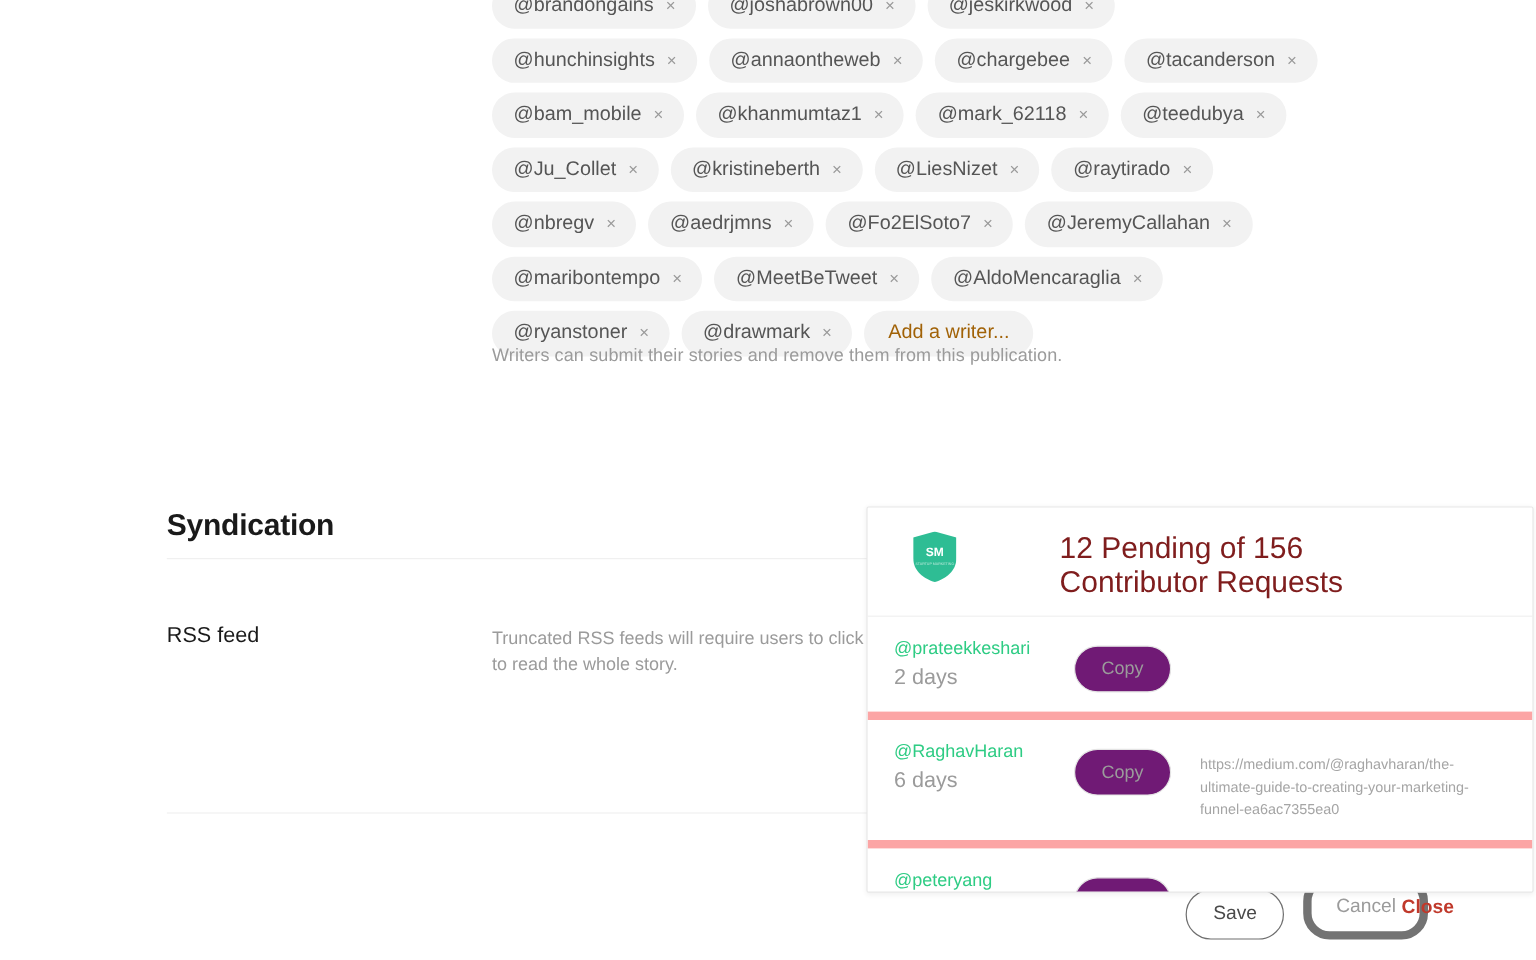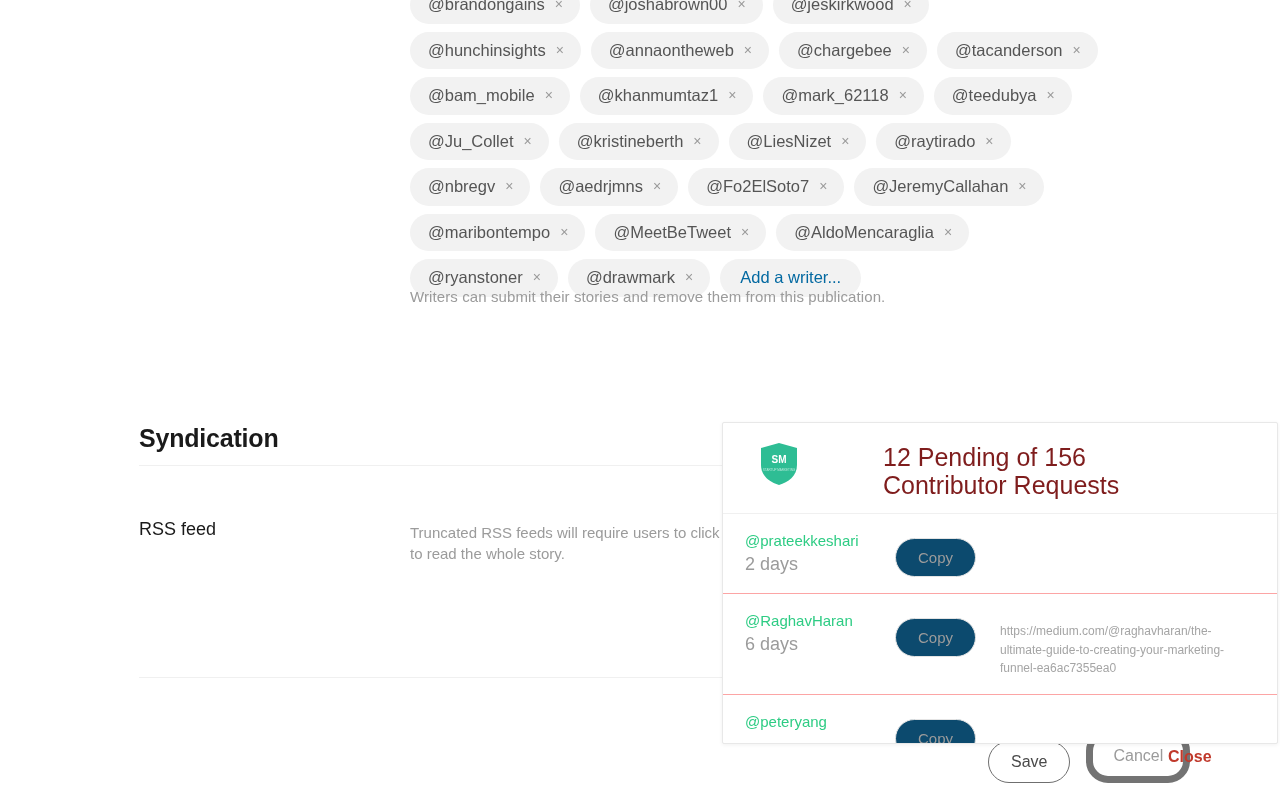--- a/index.html
+++ b/index.html
@@ -34,21 +34,21 @@
   }
   .tag .remove {
     font-size: 14px;
     color: #9a9a9a;
     cursor: pointer;
     line-height: 1;
     padding: 0 1px;
   }
   .tag.placeholder {
     background: #f2f2f2;
-    color: #0369a1;
+    color: #a16207;
     padding: 10px 20px 11px 20px;
   }
   .writers-note {
     position: absolute;
     left: 410px; top: 288px;
     font-size: 15px;
     color: #9b9b9b;
     letter-spacing: 0.1px;
   }
 
@@ -157,21 +157,21 @@
     color: #7f1d1d;
     max-width: 300px;
   }
   .modal-list {
     border-top: 1px solid #f0f0f0;
   }
   .req-row {
     display: flex;
     align-items: flex-start;
     padding: 14px 0 16px 22px;
-    border-bottom: 1px solid #fca5a5;
+    border-bottom: 7px solid #fca5a5;
     min-height: 79px;
   }
   .req-row:last-child { border-bottom: none; }
   .req-user-col {
     width: 150px;
     flex: 0 0 auto;
     padding-top: 3px;
   }
   .req-handle {
     color: #2ecc84;
@@ -187,21 +187,21 @@
   }
   .req-copy-col {
     flex: 0 0 auto;
     width: 105px;
     display: flex;
     justify-content: flex-start;
     align-items: center;
     padding-top: 10px;
   }
   .btn-copy {
-    background: #0c4a6e;
+    background: #701a75;
     border: 1px solid #e4e4e4;
     border-radius: 22px;
     color: #9b9b9b;
     font-size: 15px;
     padding: 10px 22px;
     cursor: pointer;
     font-family: inherit;
   }
   .req-url-col {
     flex: 1;

